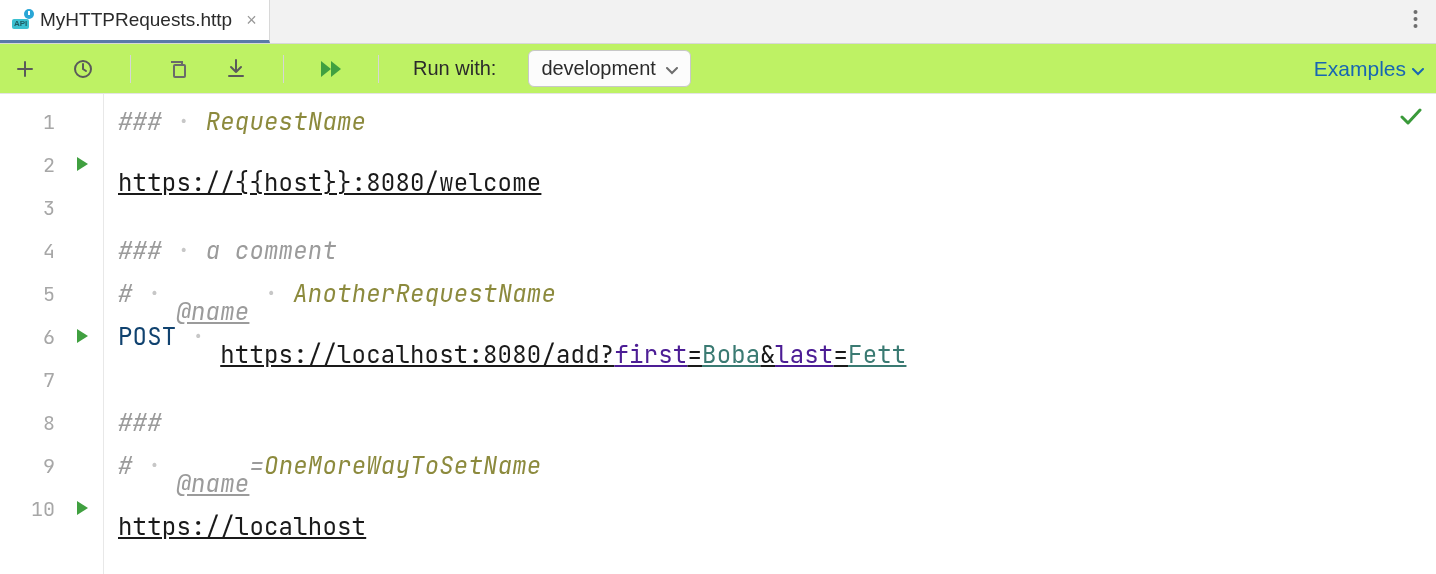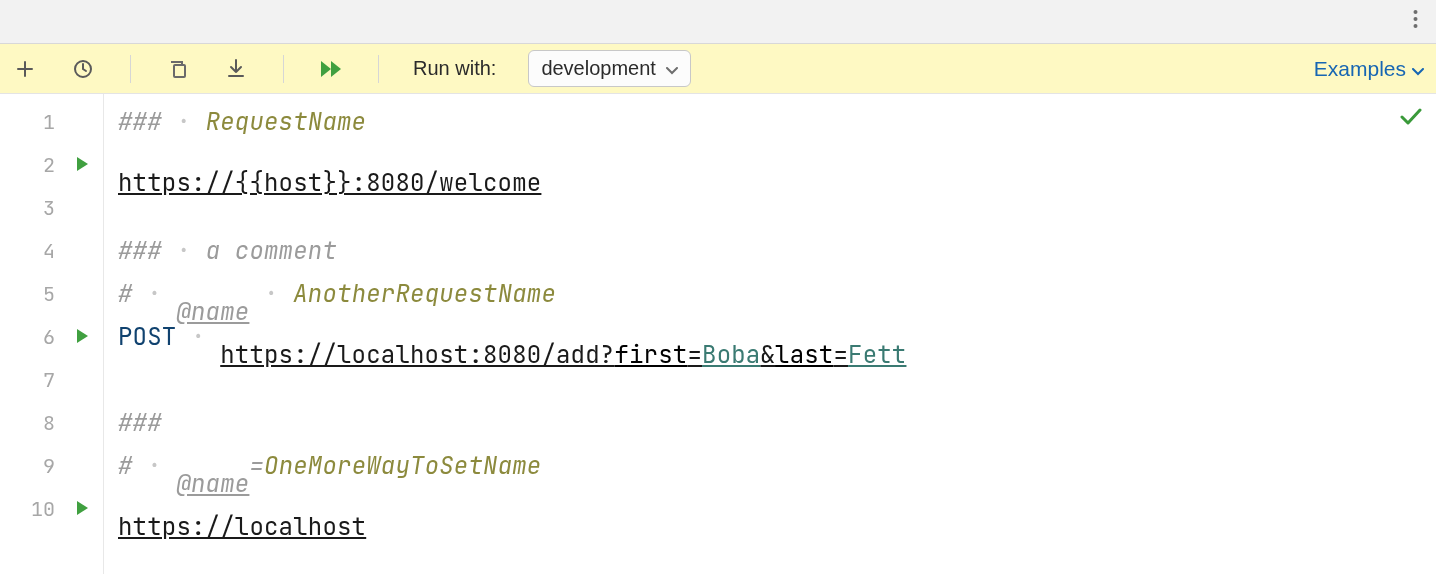--- a/index.html
+++ b/index.html
@@ -85,21 +85,21 @@
     color: #6e6e6e;
     font-size: 20px;
     cursor: pointer;
   }
 
   
   .toolbar {
     display: flex;
     align-items: center;
     height: 50px;
-    background: #fef9c3;
+    background: #bef264;
     border-bottom: 1px solid #e4e4e4;
     padding: 0 12px;
     gap: 32px;
   }
   .toolbar .sep {
     width: 1px;
     height: 28px;
     background: #d6d6d6;
     margin: 0 2px;
   }
@@ -185,34 +185,44 @@
     align-items:center;
     white-space: pre;
   }
   .c-gray { color: #9b9b9b; font-style: italic; }
   .c-olive { color: #8c8a3d; font-style: italic; }
   .c-black { color: #1a1a1a; }
   .c-under { text-decoration: underline; margin-top: 36px; }
   .c-ital { }
   .c-blue-dark { color: #10426f; }
   .c-teal { color: #3a7a72; }
-  .c-olive2 { color: #000000; }
+  .c-olive2 { color: #4c1d95; }
   .dot { color: #c7c7c7; }
   .check {
     position:absolute;
     top: 8px;
     right: 14px;
     color: #3a9a3a;
     cursor:pointer;
   }
 </style>
 </head>
 <body>
 
 <div class="tab-bar">
+  <div class="tab">
+    <div class="file-icon">
+      <div class="api-icon-box">
+        <span class="api-badge">API</span>
+        <span class="api-clock"></span>
+      </div>
+    </div>
+    <span>MyHTTPRequests.http</span>
+    <span class="close">×</span>
+  </div>
   <div class="kebab">
     <svg width="5" height="20" viewBox="0 0 5 20">
         <circle cx="2.5" cy="3" r="2" fill="#6e6e6e"></circle>
         <circle cx="2.5" cy="10" r="2" fill="#6e6e6e"></circle>
         <circle cx="2.5" cy="17" r="2" fill="#6e6e6e"></circle>
       </svg>
   </div>
 </div>
 
 <div class="toolbar">

